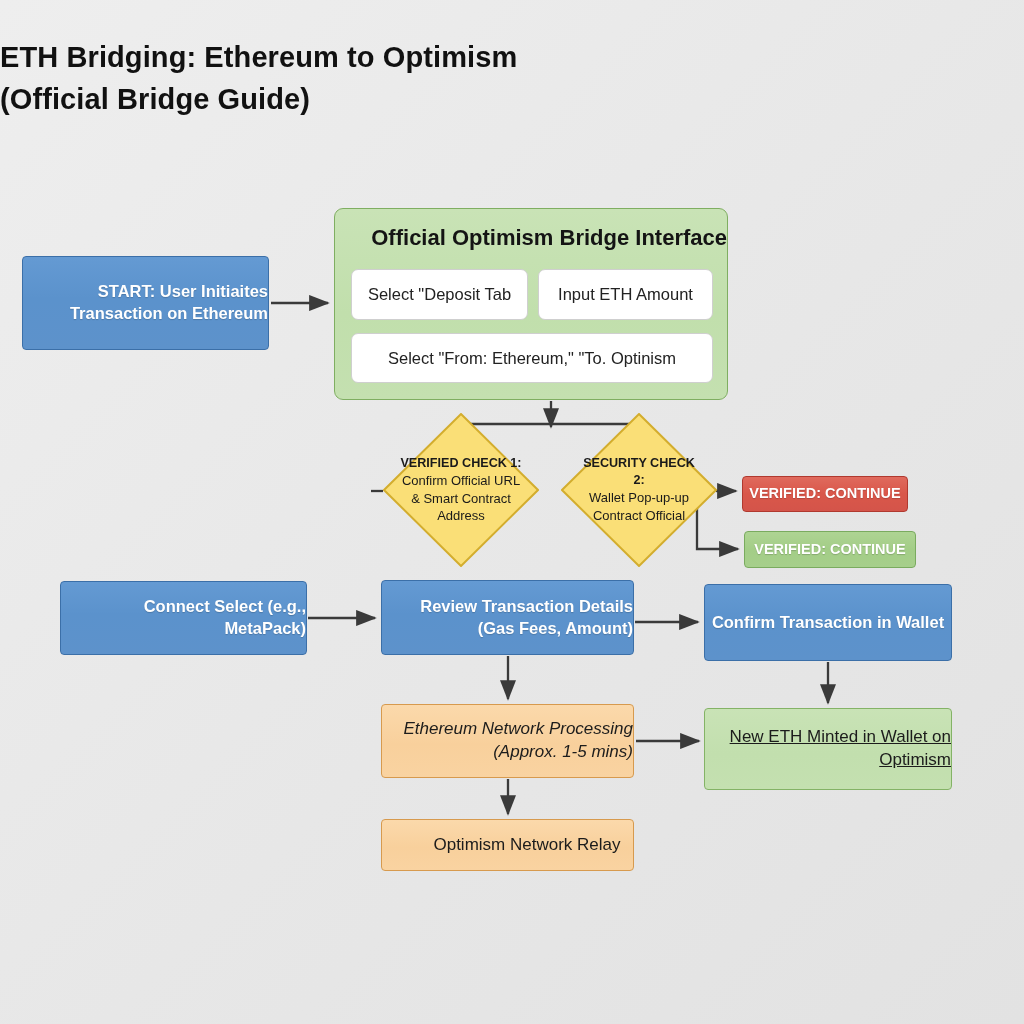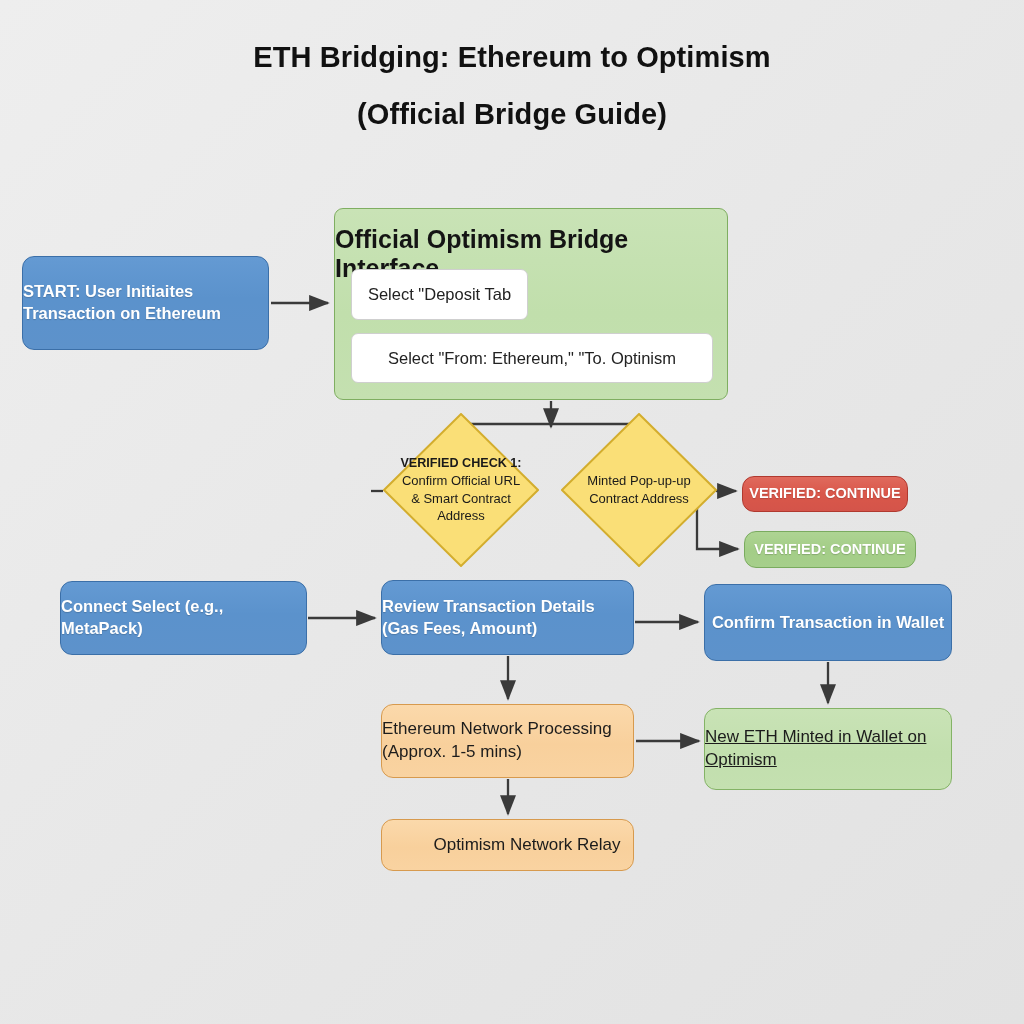--- a/index.html
+++ b/index.html
@@ -26,37 +26,37 @@
     width: 1024px;
     height: 1024px;
     pointer-events: none;
   }
 
   .title {
     position: absolute;
     left: 0;
     top: 36px;
     width: 1024px;
-    text-align: center;
+    text-align: left;
     font-size: 29px;
     font-weight: bold;
     color: #111111;
     line-height: 1.45;
     letter-spacing: 0.1px;
   }
-  .title .l2 { display: block; margin-top: 15px; }
+  .title .l2 { display: block; }
 
   .node {
     position: absolute;
     box-sizing: border-box;
     display: flex;
     align-items: center;
     justify-content: center;
-    text-align: left;
-    border-radius: 12px;
+    text-align: right;
+    border-radius: 4px;
     border-width: 1.6px;
     border-style: solid;
     line-height: 1.33;
   }
 
   .node.blue {
     background: linear-gradient(180deg, #649ad3 0%, #5b92cc 45%, #5d92cb 100%);
     border-color: #3b6fa8;
     color: #ffffff;
     font-weight: bold;
@@ -102,22 +102,22 @@
     box-sizing: border-box;
     background: linear-gradient(180deg, #c9e3b6 0%, #c1dfac 55%, #c4e0b0 100%);
     border: 1.8px solid #7fae61;
     border-radius: 9px;
   }
   #bridge-panel .panel-title {
     position: absolute;
     left: 0;
     top: 16px;
     width: 100%;
-    text-align: left;
-    font-size: 25px;
+    text-align: right;
+    font-size: 22px;
     font-weight: bold;
     color: #141414;
   }
   .sub-field {
     position: absolute;
     box-sizing: border-box;
     background: #ffffff;
     border: 1.4px solid #cfcfcf;
     border-radius: 7px;
     display: flex;
@@ -132,21 +132,21 @@
   #field-route   { left: 16px;  top: 124px; width: 362px; height: 50px; }
 
   
   #node-start        { left: 22px;  top: 256px; width: 247px; height: 94px; }
   #node-fraud        { left: 187px; top: 476px; width: 182px; height: 34px; }
   #node-verified-1   { left: 742px; top: 476px; width: 166px; height: 36px; }
   #node-verified-2   { left: 744px; top: 531px; width: 172px; height: 37px; }
   #node-connect      { left: 60px;  top: 581px; width: 247px; height: 74px; }
   #node-review       { left: 381px; top: 580px; width: 253px; height: 75px; }
   #node-confirm      { left: 704px; top: 584px; width: 248px; height: 77px; }
-  #node-eth-proc     { left: 381px; top: 704px; width: 253px; height: 74px; }
+  #node-eth-proc     { left: 381px; top: 704px; width: 253px; height: 74px; font-style: italic; }
   #node-minted       { left: 704px; top: 708px; width: 248px; height: 82px; text-decoration: underline; }
   #node-relay        { left: 381px; top: 819px; width: 253px; height: 52px; padding-left: 39px; }
 
   
   .diamond-wrap {
     position: absolute;
   }
   .diamond-shape {
     position: absolute;
     left: 0;
@@ -220,39 +220,41 @@
   <div class="title">
     <span>ETH Bridging: Ethereum to Optimism</span>
     <span class="l2">(Official Bridge Guide)</span>
   </div>
 
   <div class="node blue" id="node-start">START: User Initiaites Transaction on Ethereum</div>
 
   <div id="bridge-panel">
     <div class="panel-title">Official Optimism Bridge Interface</div>
     <div class="sub-field" id="field-deposit">Select "Deposit Tab</div>
+    <div class="sub-field" id="field-amount">Input ETH Amount</div>
     <div class="sub-field" id="field-route">Select "From: Ethereum," "To. Optinism</div>
   </div>
 
   <div class="diamond-wrap" id="diamond-1">
     <svg class="diamond-shape" viewBox="0 0 156 154" preserveAspectRatio="none" xmlns="http://www.w3.org/2000/svg">
       <polygon points="78,1 155,77 78,153 1,77" fill="#fadf77" stroke="#d3ad2e" stroke-width="2"></polygon>
     </svg>
     <div class="diamond-label">
       <span class="hd">VERIFIED CHECK 1:</span>
       <span>Confirm Official URL &amp; Smart Contract Address</span>
     </div>
   </div>
 
   <div class="diamond-wrap" id="diamond-2">
     <svg class="diamond-shape" viewBox="0 0 156 154" preserveAspectRatio="none" xmlns="http://www.w3.org/2000/svg">
       <polygon points="78,1 155,77 78,153 1,77" fill="#fadf77" stroke="#d3ad2e" stroke-width="2"></polygon>
     </svg>
     <div class="diamond-label">
-      <span>Minted Pop-up-up Contract Address</span>
+      <span class="hd">SECURITY CHECK 2:</span>
+      <span>Wallet Pop-up-up Contract Official</span>
     </div>
   </div>
 
   <div class="node red" id="node-verified-1">VERIFIED: CONTINUE</div>
   <div class="node greenpill" id="node-verified-2">VERIFIED: CONTINUE</div>
 
   <div class="node blue" id="node-connect">Connect Select (e.g., MetaPack)</div>
   <div class="node blue" id="node-review">Review Transaction Details (Gas Fees, Amount)</div>
   <div class="node blue" id="node-confirm">Confirm Transaction in Wallet</div>
 

